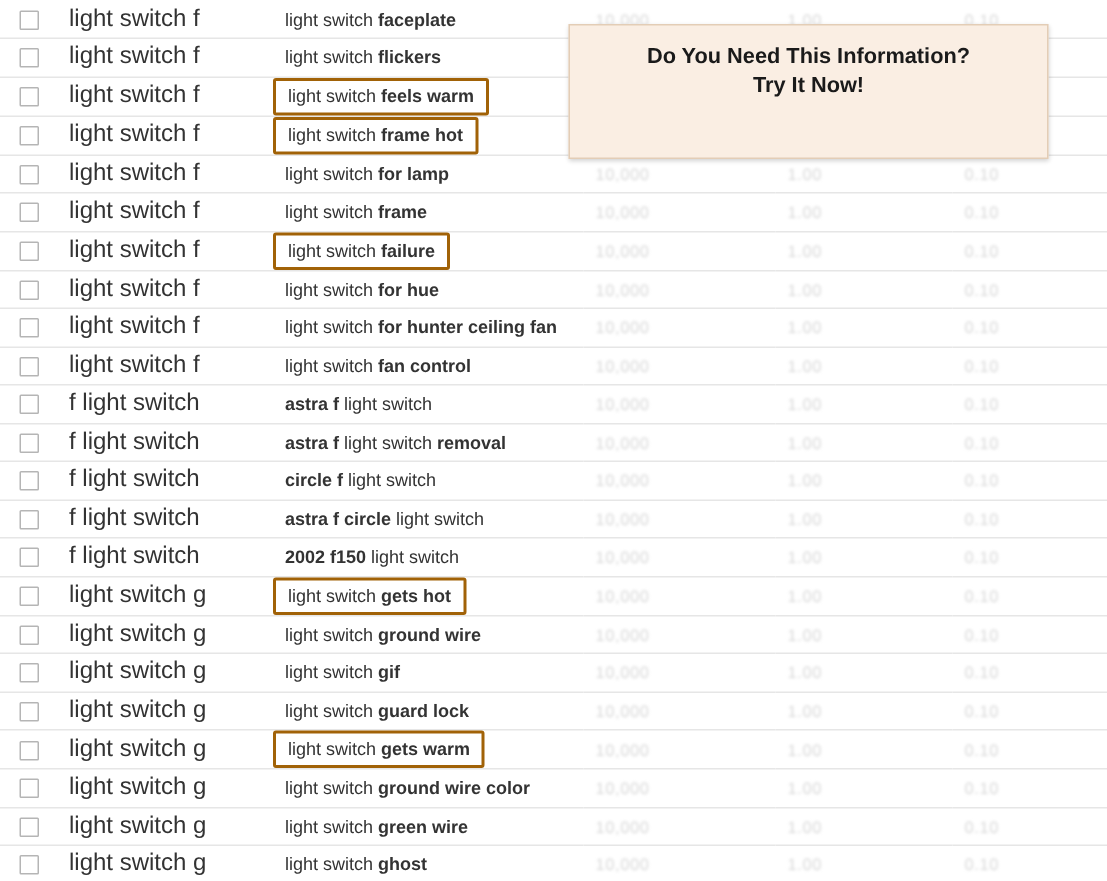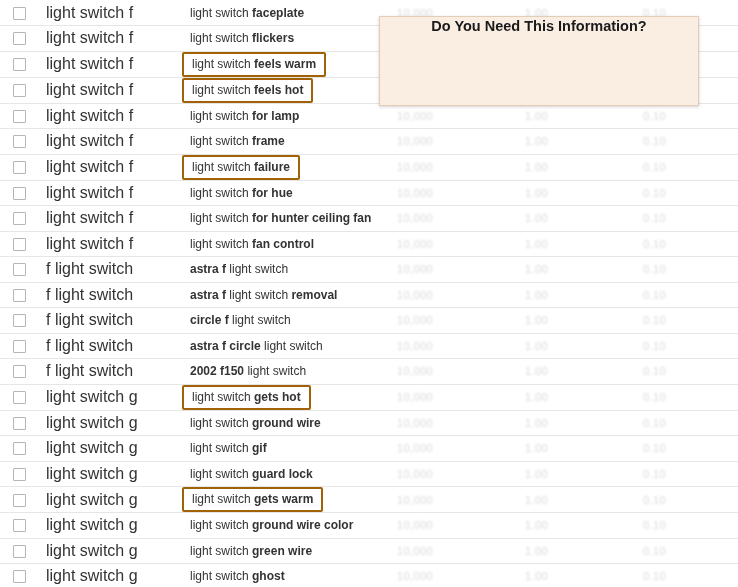--- a/index.html
+++ b/index.html
@@ -85,20 +85,21 @@
   .promo {
     position: absolute;
     left: 379px;
     top: 16px;
     width: 320px;
     height: 90px;
     background: #faeee3;
     border: 1px solid #e3cdb6;
     box-shadow: 0 1px 3px rgba(0,0,0,0.18);
     text-align: center;
+    padding-top: 12px;
     box-sizing: border-box;
   }
   .promo-line {
     font-size: 14.5px;
     font-weight: bold;
     color: #1a1a1a;
     line-height: 18.5px;
     font-family: "Liberation Sans", sans-serif;
   }
   .promo-line.underline { text-decoration: underline; }
@@ -128,21 +129,21 @@
         <td class="cell c-check"><span class="checkbox"></span></td>
         <td class="cell c-seed"><span class="seed-text">light switch f</span></td>
         <td class="cell c-kw"><span class="kw-wrap boxed"><span class="kw-text">light switch <b>feels warm</b></span></span></td>
         <td class="cell c-vol"><span class="metric">10,000</span></td>
         <td class="cell c-cpc"><span class="metric">1.00</span></td>
         <td class="cell c-comp"><span class="metric">0.10</span></td>
       </tr>
       <tr class="row">
         <td class="cell c-check"><span class="checkbox"></span></td>
         <td class="cell c-seed"><span class="seed-text">light switch f</span></td>
-        <td class="cell c-kw"><span class="kw-wrap boxed"><span class="kw-text">light switch <b>feels hot</b></span></span></td>
+        <td class="cell c-kw"><span class="kw-wrap boxed"><span class="kw-text">light switch <b>frame hot</b></span></span></td>
         <td class="cell c-vol"><span class="metric">10,000</span></td>
         <td class="cell c-cpc"><span class="metric">1.00</span></td>
         <td class="cell c-comp"><span class="metric">0.10</span></td>
       </tr>
       <tr class="row">
         <td class="cell c-check"><span class="checkbox"></span></td>
         <td class="cell c-seed"><span class="seed-text">light switch f</span></td>
         <td class="cell c-kw"><span class="kw-wrap"><span class="kw-text">light switch <b>for lamp</b></span></span></td>
         <td class="cell c-vol"><span class="metric">10,000</span></td>
         <td class="cell c-cpc"><span class="metric">1.00</span></td>
@@ -290,13 +291,14 @@
         <td class="cell c-kw"><span class="kw-wrap"><span class="kw-text">light switch <b>ghost</b></span></span></td>
         <td class="cell c-vol"><span class="metric">10,000</span></td>
         <td class="cell c-cpc"><span class="metric">1.00</span></td>
         <td class="cell c-comp"><span class="metric">0.10</span></td>
       </tr>
     </tbody>
 </table>
 
 <div class="promo">
   <div class="promo-line">Do You Need This Information?</div>
+  <div class="promo-line">Try It Now!</div>
 </div>
 
 </body></html>

